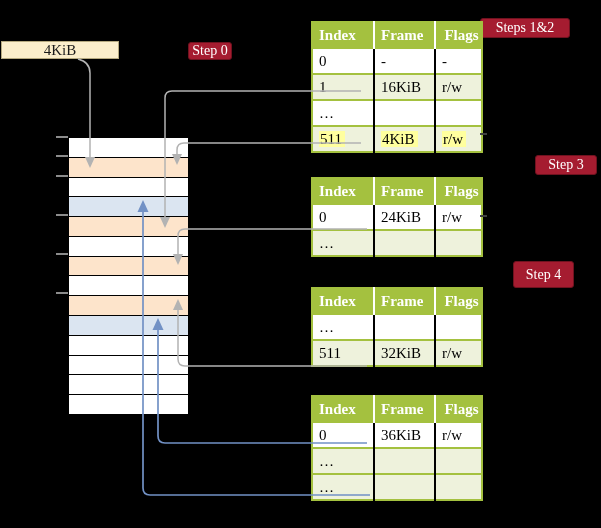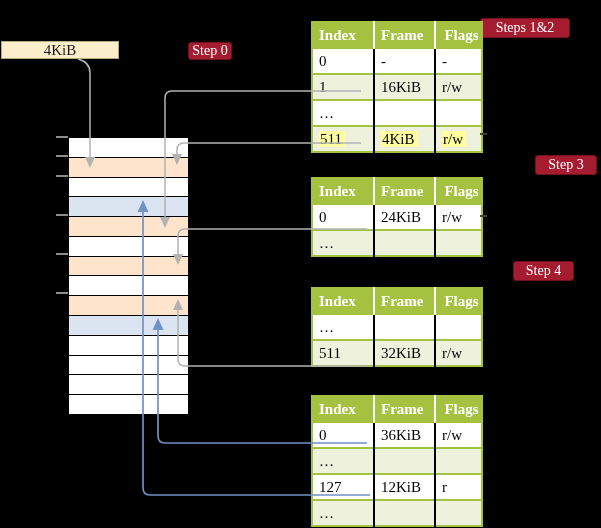--- a/index.html
+++ b/index.html
@@ -23,21 +23,21 @@
   }
   .step-label{
     position:absolute;background:var(--step_label_bg);
     border:1px solid var(--step_label_border);border-radius:3px;
     color:#ffffff;font-size:14px;display:flex;align-items:center;justify-content:center;
     box-sizing:border-box;
   }
   #step0{left:188px;top:42px;width:44px;height:18px;}
   #steps12{left:480px;top:18px;width:90px;height:20px;}
   #step3{left:519px;top:155px;width:62px;height:20px;margin-left:16px;}
-  #step4{left:513px;top:261px;width:61px;height:20px;text-align:center;}
+  #step4{left:513px;top:261px;width:61px;height:27px;text-align:center;}
   #memory-column{
     position:absolute;left:68px;top:137px;width:121px;height:278px;
     background:#000;border:1px solid #000;box-sizing:border-box;
     display:flex;flex-direction:column;
   }
   .mem-row{flex:1;border-bottom:1px solid #000;}
   .mem-row:last-child{border-bottom:none;}
   .tick{position:absolute;left:56px;width:12px;height:2px;background:var(--tick);}
   .ptable{position:absolute;left:311px;width:170px;}
   #ptable0{top:21px;} #ptable1{top:177px;} #ptable2{top:287px;} #ptable3{top:395px;}
@@ -216,25 +216,20 @@
         <tr>
           <td><span>0</span></td>
           <td><span>36KiB</span></td>
           <td><span>r/w</span></td>
         </tr>
         <tr class="tint">
           <td><span>…</span></td>
           <td></td>
           <td></td>
         </tr>
-        <tr>
-          <td><span>127</span></td>
-          <td><span>12KiB</span></td>
-          <td><span>r</span></td>
-        </tr>
         <tr class="tint">
           <td><span>…</span></td>
           <td></td>
           <td></td>
         </tr>
       </tbody>
     </table>
   </div>
 
 <div class="row-dash" style="left:480px;top:133px"></div>

